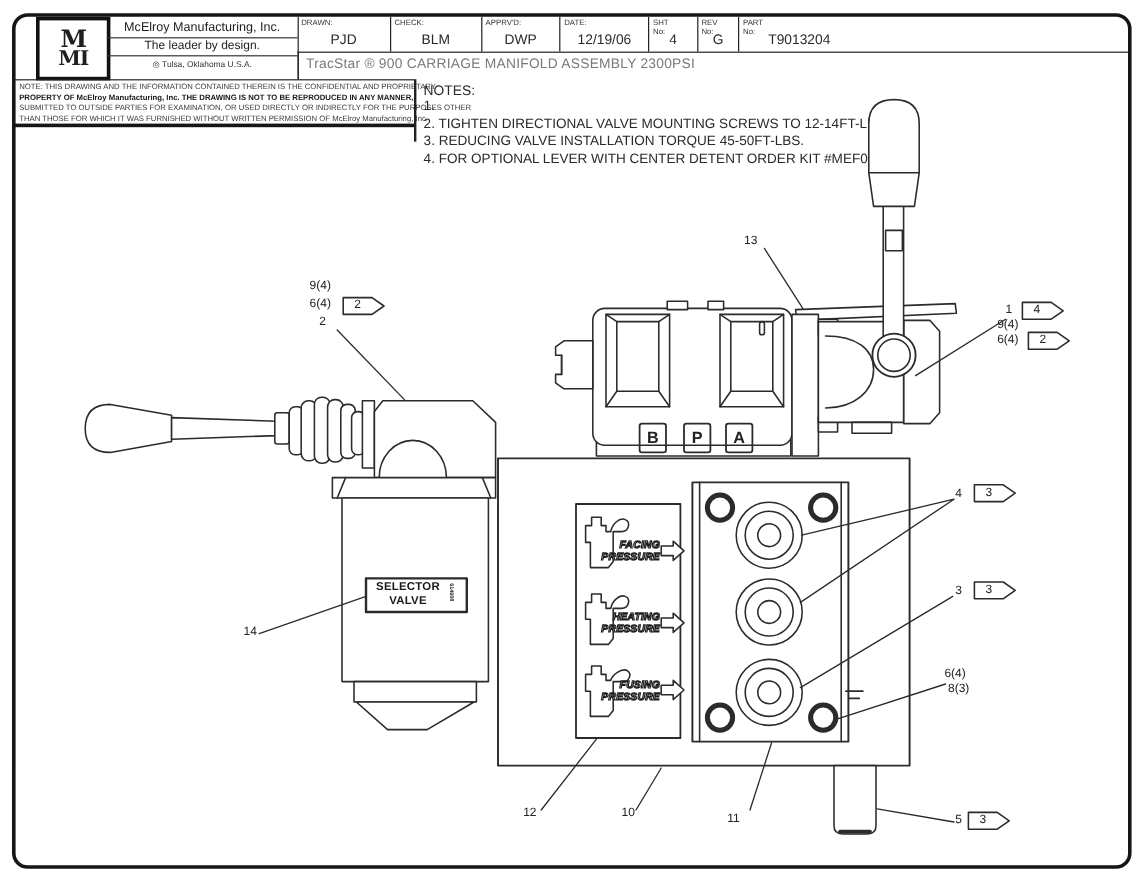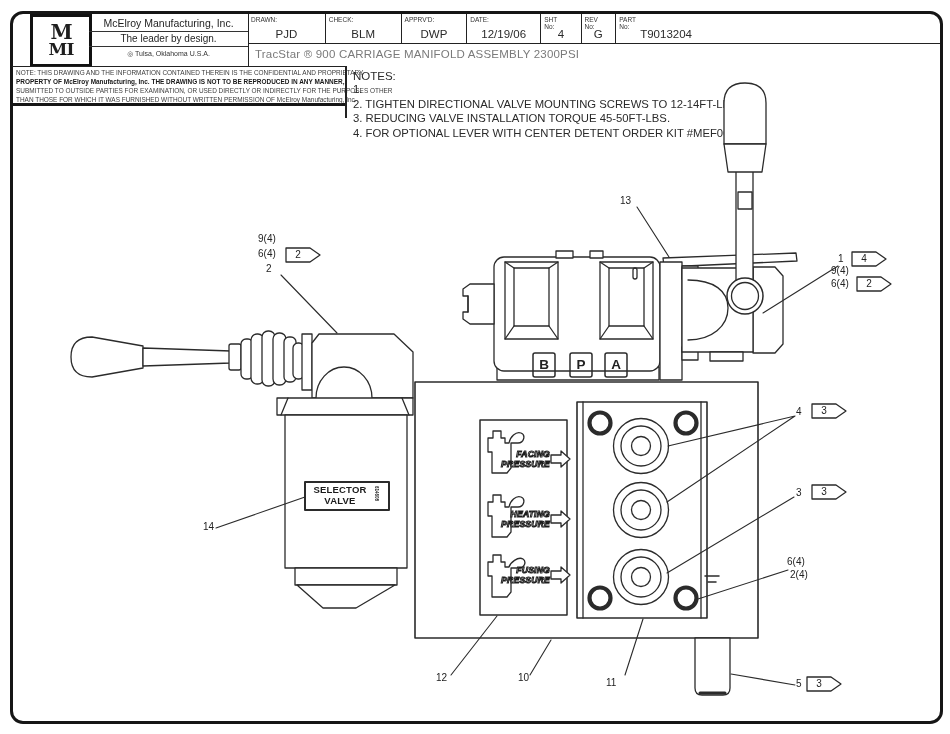--- a/index.html
+++ b/index.html
@@ -305,21 +305,21 @@
   <div class="abs callout" style="left:831px;top:278px">6(4)</div>
   <div class="abs flag-num" style="left:857px;top:277px">2</div>
 
   <div class="abs callout" style="left:796px;top:406px">4</div>
   <div class="abs flag-num" style="left:812px;top:404px">3</div>
 
   <div class="abs callout" style="left:796px;top:487px">3</div>
   <div class="abs flag-num" style="left:812px;top:485px">3</div>
 
   <div class="abs callout" style="left:787px;top:556px">6(4)</div>
-  <div class="abs callout" style="left:790px;top:569px">2(4)</div>
+  <div class="abs callout" style="left:790px;top:569px">8(3)</div>
 
   <div class="abs callout" style="left:203px;top:521px">14</div>
   <div class="abs callout" style="left:436px;top:672px">12</div>
   <div class="abs callout" style="left:518px;top:672px">10</div>
   <div class="abs callout" style="left:606px;top:677px">11</div>
   <div class="abs callout" style="left:796px;top:678px">5</div>
   <div class="abs flag-num" style="left:807px;top:677px">3</div>
 
 </div>
 

